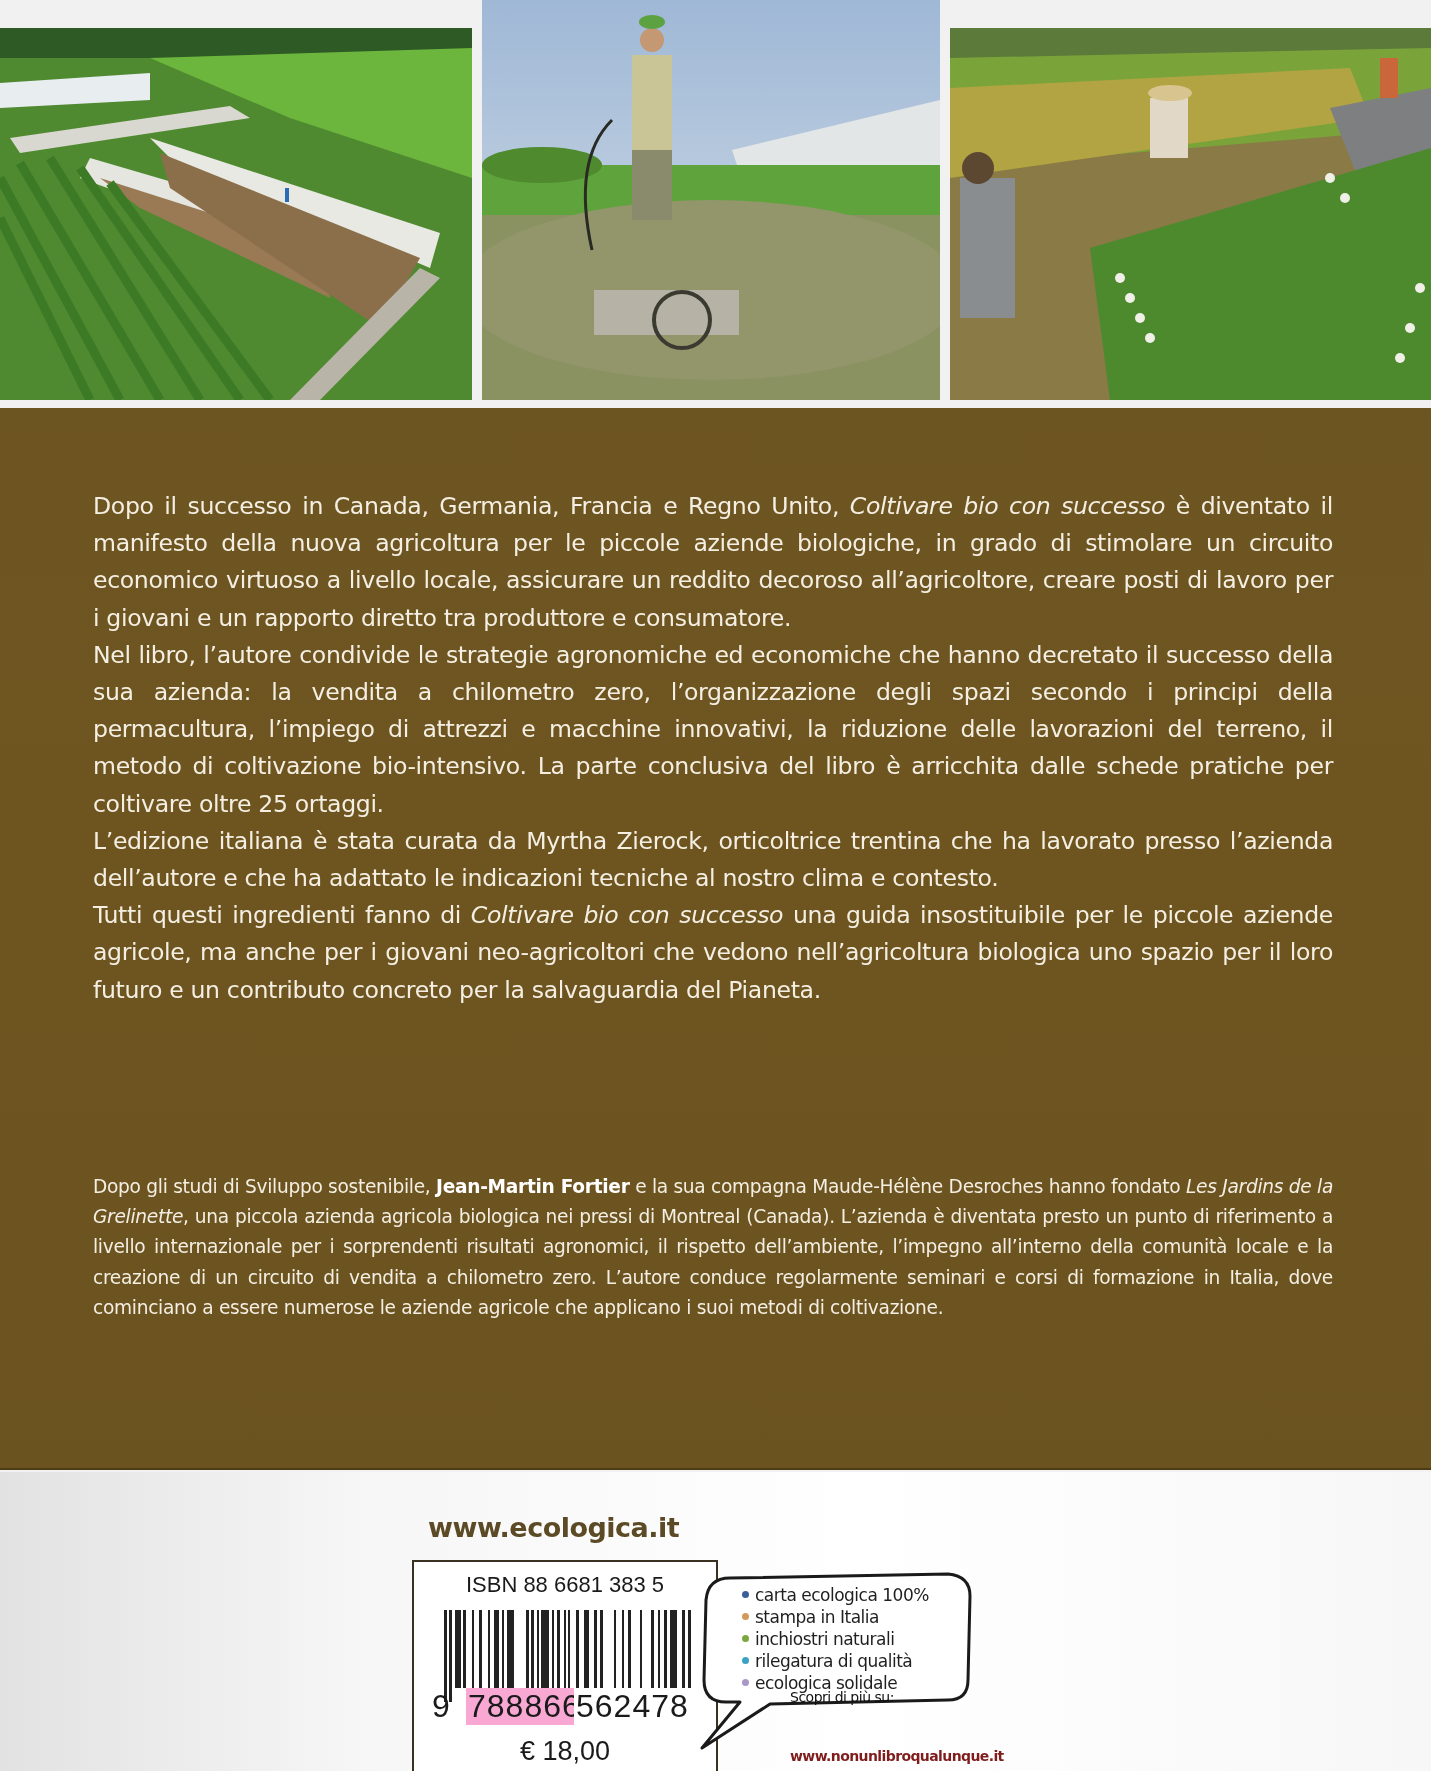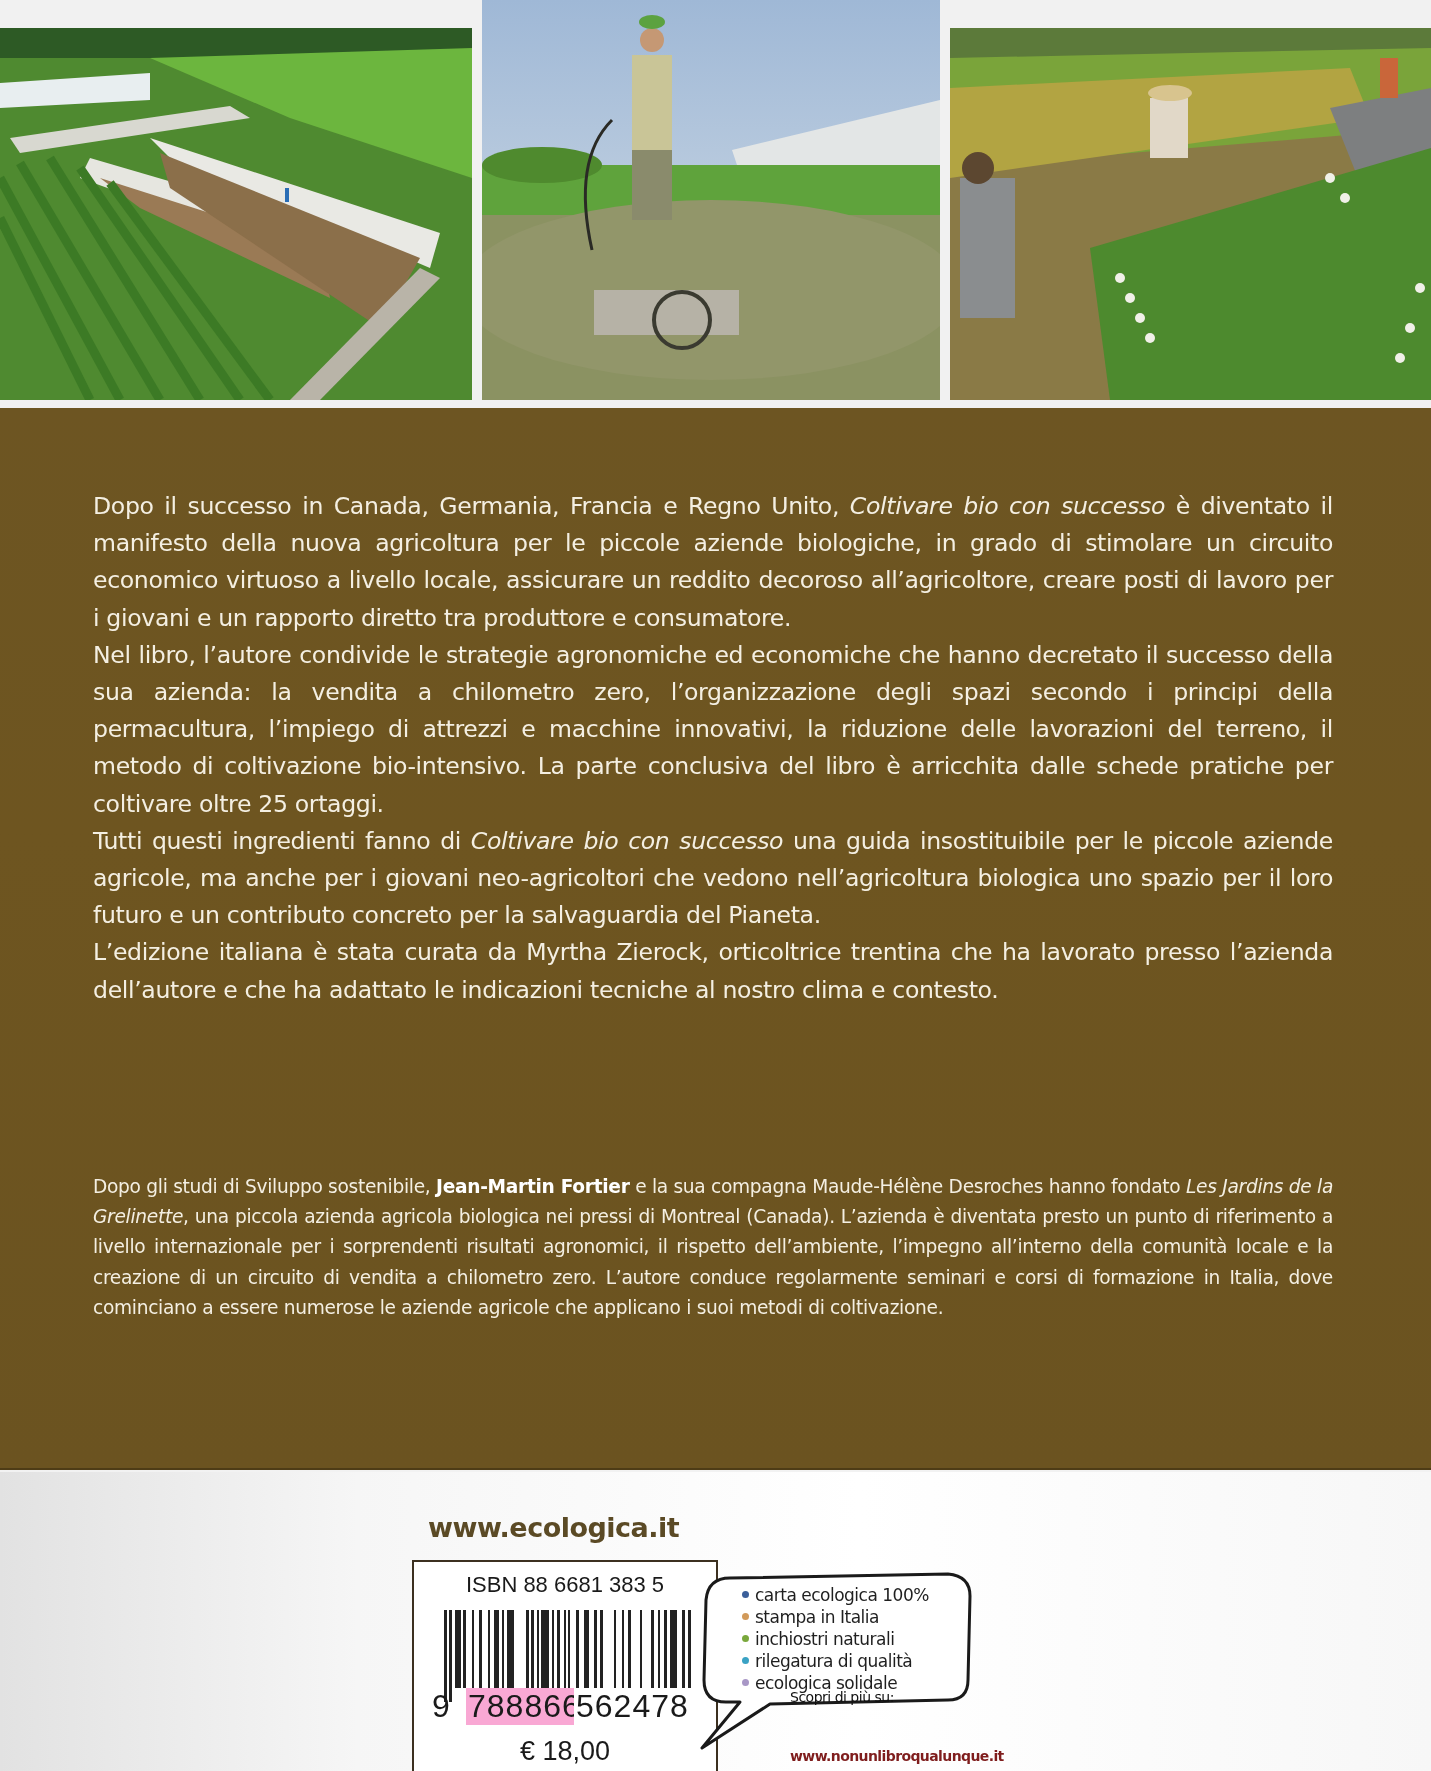--- a/index.html
+++ b/index.html
@@ -158,22 +158,22 @@
       <circle cx="28" cy="140" r="16" fill="#5c4730"></circle>
       <rect x="430" y="30" width="18" height="40" fill="#c9663a"></rect>
     </svg>
   </div>
 </div>
 
 <div class="brown-panel">
   <div class="blurb">
     <p><span>Dopo il successo in Canada, Germania, Francia e Regno Unito, </span><em>Coltivare bio con successo</em><span> è diventato il manifesto della nuova agricoltura per le piccole aziende biologiche, in grado di stimolare un circuito economico virtuoso a livello locale, assicurare un reddito decoroso all’agricoltore, creare posti di lavoro per i giovani e un rapporto diretto tra produttore e consumatore.</span></p>
     <p>Nel libro, l’autore condivide le strategie agronomiche ed economiche che hanno decretato il successo della sua azienda: la vendita a chilometro zero, l’organizzazione degli spazi secondo i principi della permacultura, l’impiego di attrezzi e macchine innovativi, la riduzione delle lavorazioni del terreno, il metodo di coltivazione bio-intensivo. La parte conclusiva del libro è arricchita dalle schede pratiche per coltivare oltre 25 ortaggi.</p>
+    <p>L’edizione italiana è stata curata da Myrtha Zierock, orticoltrice trentina che ha lavorato presso l’azienda dell’autore e che ha adattato le indicazioni tecniche al nostro clima e contesto.</p>
     <p><span>Tutti questi ingredienti fanno di </span><em>Coltivare bio con successo</em><span> una guida insostituibile per le piccole aziende agricole, ma anche per i giovani neo-agricoltori che vedono nell’agricoltura biologica uno spazio per il loro futuro e un contributo concreto per la salvaguardia del Pianeta.</span></p>
-    <p>L’edizione italiana è stata curata da Myrtha Zierock, orticoltrice trentina che ha lavorato presso l’azienda dell’autore e che ha adattato le indicazioni tecniche al nostro clima e contesto.</p>
   </div>
 
   <div class="author">
     <p><span>Dopo gli studi di Sviluppo sostenibile, </span><strong>Jean-Martin Fortier</strong><span> e la sua compagna Maude-Hélène Desroches hanno fondato </span><em>Les Jardins de la Grelinette</em><span>, una piccola azienda agricola biologica nei pressi di Montreal (Canada). L’azienda è diventata presto un punto di riferimento a livello internazionale per i sorprendenti risultati agronomici, il rispetto dell’ambiente, l’impegno all’interno della comunità locale e la creazione di un circuito di vendita a chilometro zero. L’autore conduce regolarmente seminari e corsi di formazione in Italia, dove cominciano a essere numerose le aziende agricole che applicano i suoi metodi di coltivazione.</span></p>
   </div>
 </div>
 
 <div class="white-zone"></div>
 
 <div class="site-url">www.ecologica.it</div>

